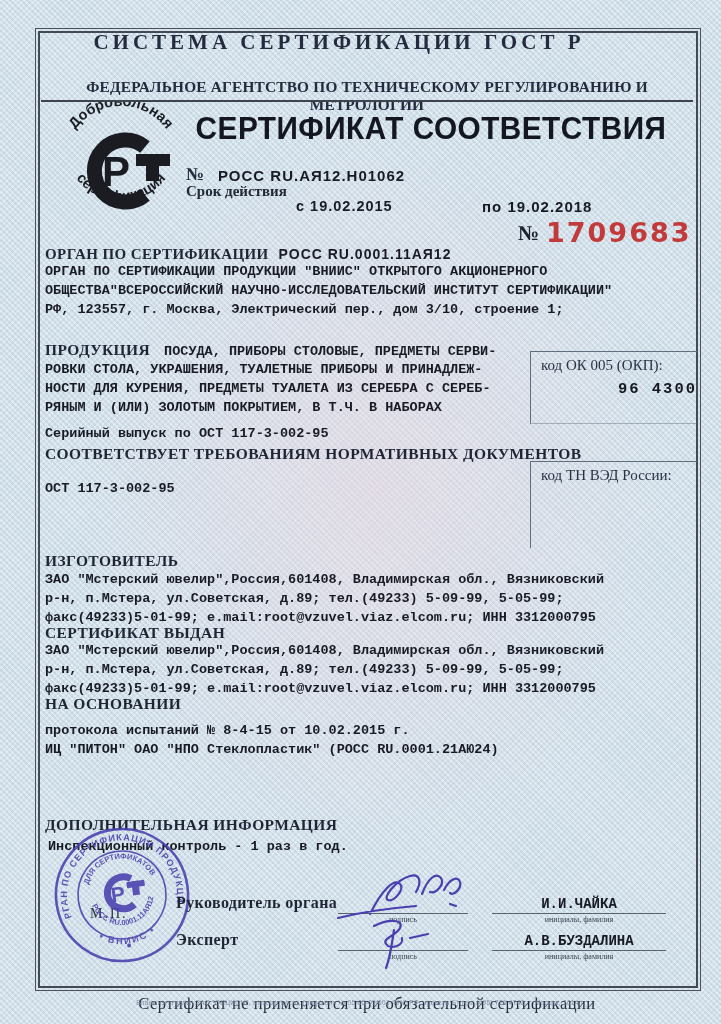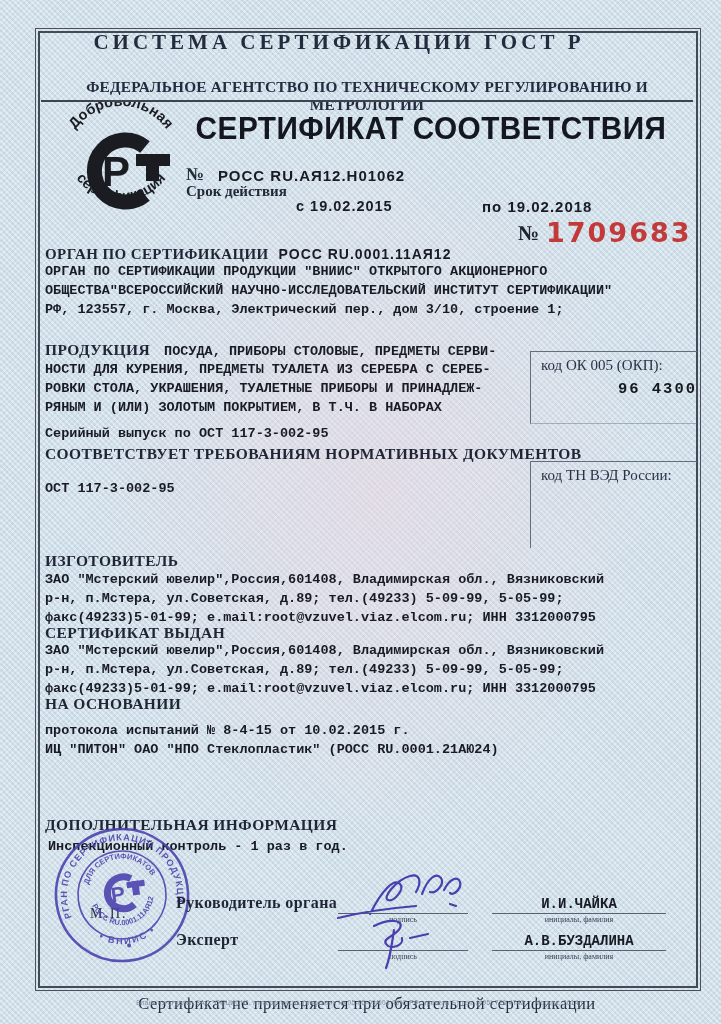--- a/index.html
+++ b/index.html
@@ -99,22 +99,22 @@
     <div class="typed">ОРГАН ПО СЕРТИФИКАЦИИ ПРОДУКЦИИ "ВНИИС" ОТКРЫТОГО АКЦИОНЕРНОГО</div>
     <div class="typed">ОБЩЕСТВА"ВСЕРОССИЙСКИЙ НАУЧНО-ИССЛЕДОВАТЕЛЬСКИЙ ИНСТИТУТ СЕРТИФИКАЦИИ"</div>
     <div class="typed">РФ, 123557, г. Москва, Электрический пер., дом 3/10, строение 1;</div>
   </div>
 
   <div class="abs" style="left:45px;top:341px">
     <span class="sec-label">ПРОДУКЦИЯ</span>
     <span class="typed" style="margin-left:10px">ПОСУДА, ПРИБОРЫ СТОЛОВЫЕ, ПРЕДМЕТЫ СЕРВИ-</span>
   </div>
   <div class="abs" style="left:45px;top:360px">
+    <div class="typed">РОВКИ СТОЛА, УКРАШЕНИЯ, ТУАЛЕТНЫЕ ПРИБОРЫ И ПРИНАДЛЕЖ-</div>
     <div class="typed">НОСТИ ДЛЯ КУРЕНИЯ, ПРЕДМЕТЫ ТУАЛЕТА ИЗ СЕРЕБРА С СЕРЕБ-</div>
-    <div class="typed">РОВКИ СТОЛА, УКРАШЕНИЯ, ТУАЛЕТНЫЕ ПРИБОРЫ И ПРИНАДЛЕЖ-</div>
     <div class="typed">РЯНЫМ И (ИЛИ) ЗОЛОТЫМ ПОКРЫТИЕМ, В Т.Ч. В НАБОРАХ</div>
   </div>
 
   <div class="abs code-box" style="left:530px;top:351px;width:166px;height:71px">
     <div class="cb-label">код ОК 005 (ОКП):</div>
     <div class="cb-value">96 4300</div>
   </div>
 
   <div class="abs typed" style="left:45px;top:424px">Серийный выпуск по ОСТ 117-3-002-95</div>
   <div class="abs sec-label" style="left:45px;top:445px">СООТВЕТСТВУЕТ ТРЕБОВАНИЯМ НОРМАТИВНЫХ ДОКУМЕНТОВ</div>

